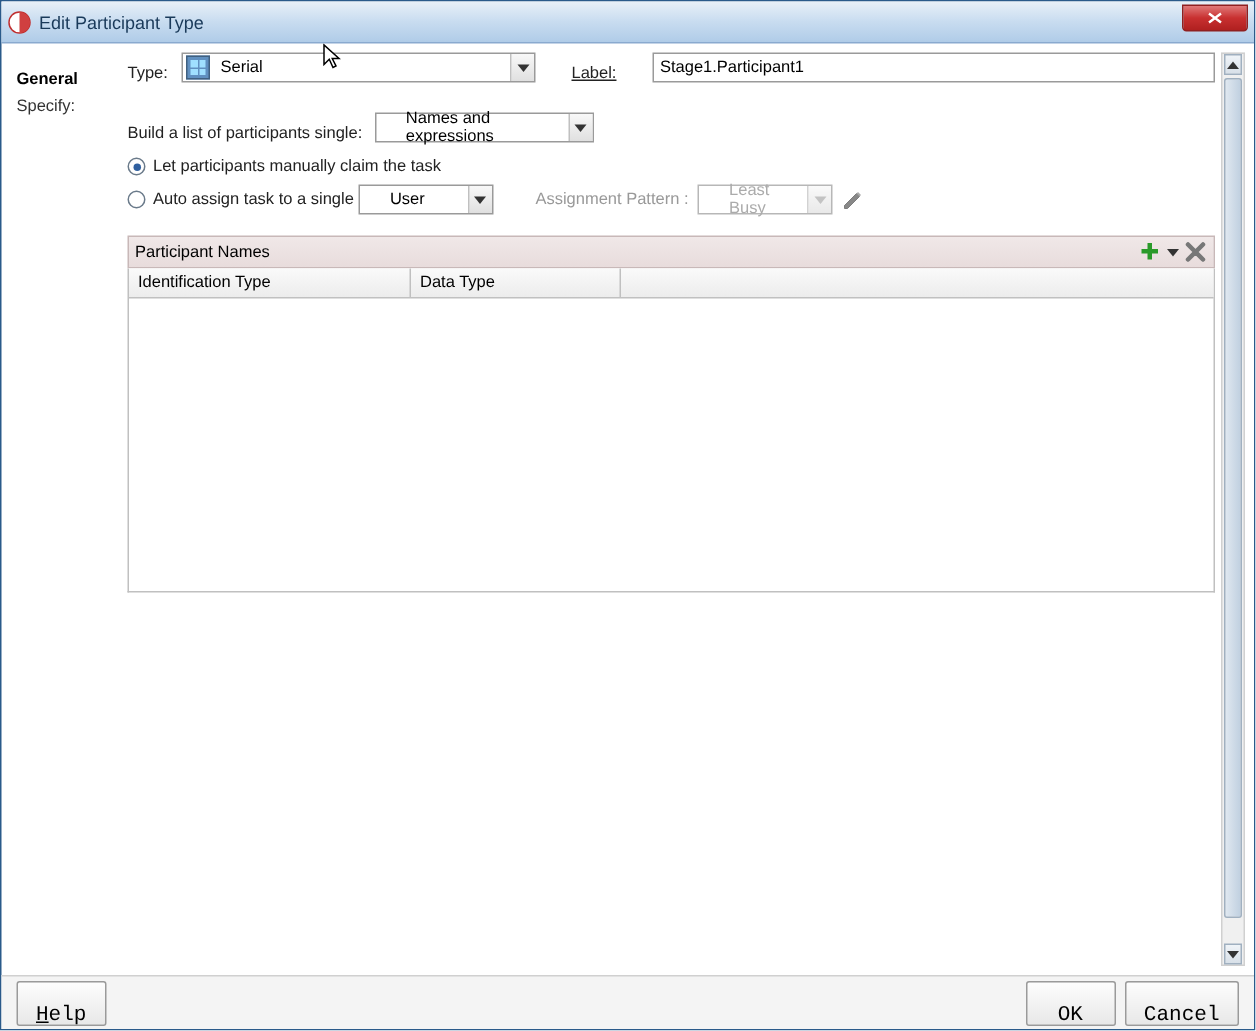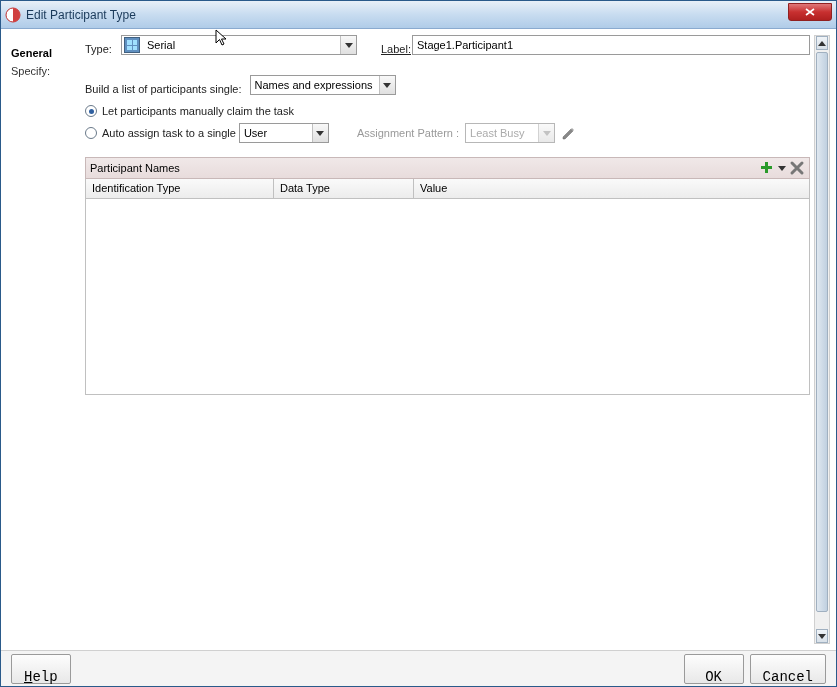--- a/index.html
+++ b/index.html
@@ -103,20 +103,21 @@
   .row { display: flex; align-items: flex-end; margin-bottom: 10px; }
   .row1 { margin-bottom: 20px; }
   .lbl { color: #222; }
   .type-lbl { width: 36px; }
   .combo {
     display: inline-flex; align-items: center;
     border: 1px solid #9a9a9a;
     background: #fff;
     height: 20px;
     position: relative;
+    padding-left: 16px;
   }
   .combo.with-icon { padding-left: 2px; }
   .combo .icon-box {
     width: 16px; height: 16px;
     background: #6090c0;
     border: 1px solid #406080;
     display: flex; align-items: center; justify-content: center;
     margin-right: 3px;
   }
   .combo .icon-box .grid4 {
@@ -137,21 +138,21 @@
     border-right: 4px solid transparent;
     border-top: 5px solid #333;
   }
   .tri-up {
     width: 0; height: 0;
     border-left: 4px solid transparent;
     border-right: 4px solid transparent;
     border-bottom: 5px solid #333;
   }
   .type-combo { width: 236px; }
-  .label-lbl { margin-left: 24px; margin-right: 1px; text-decoration: underline; }
+  .label-lbl { margin-left: 24px; margin-right: 24px; text-decoration: underline; }
   .label-input {
     flex: 1;
     border: 1px solid #9a9a9a;
     height: 20px;
     padding: 0 4px;
     font-family: inherit; font-size: 11px;
   }
   .build-combo { width: 146px; margin-left: 8px; }
   .radio-row { display: flex; align-items: center; margin-bottom: 6px; margin-top: 10px; }
   .radio {
@@ -357,21 +358,20 @@
                 <path d="M3 3 L13 13 M13 3 L3 13" stroke="#777" stroke-width="3" stroke-linecap="round"></path>
               </svg>
             </span>
           </span>
         </div>
 
         <div class="table">
           <div class="thead">
             <div class="th th1">Identification Type</div>
             <div class="th th2">Data Type</div>
-            <div class="th th3">Value</div>
           </div>
         </div>
 
         <div class="scrollbar">
           <div class="scrollbar-arrow up">
               <span class="tri-up"></span>
             </div>
           <div class="scrollbar-thumb"></div>
           <div class="scrollbar-arrow down">
               <span class="tri-down"></span>

